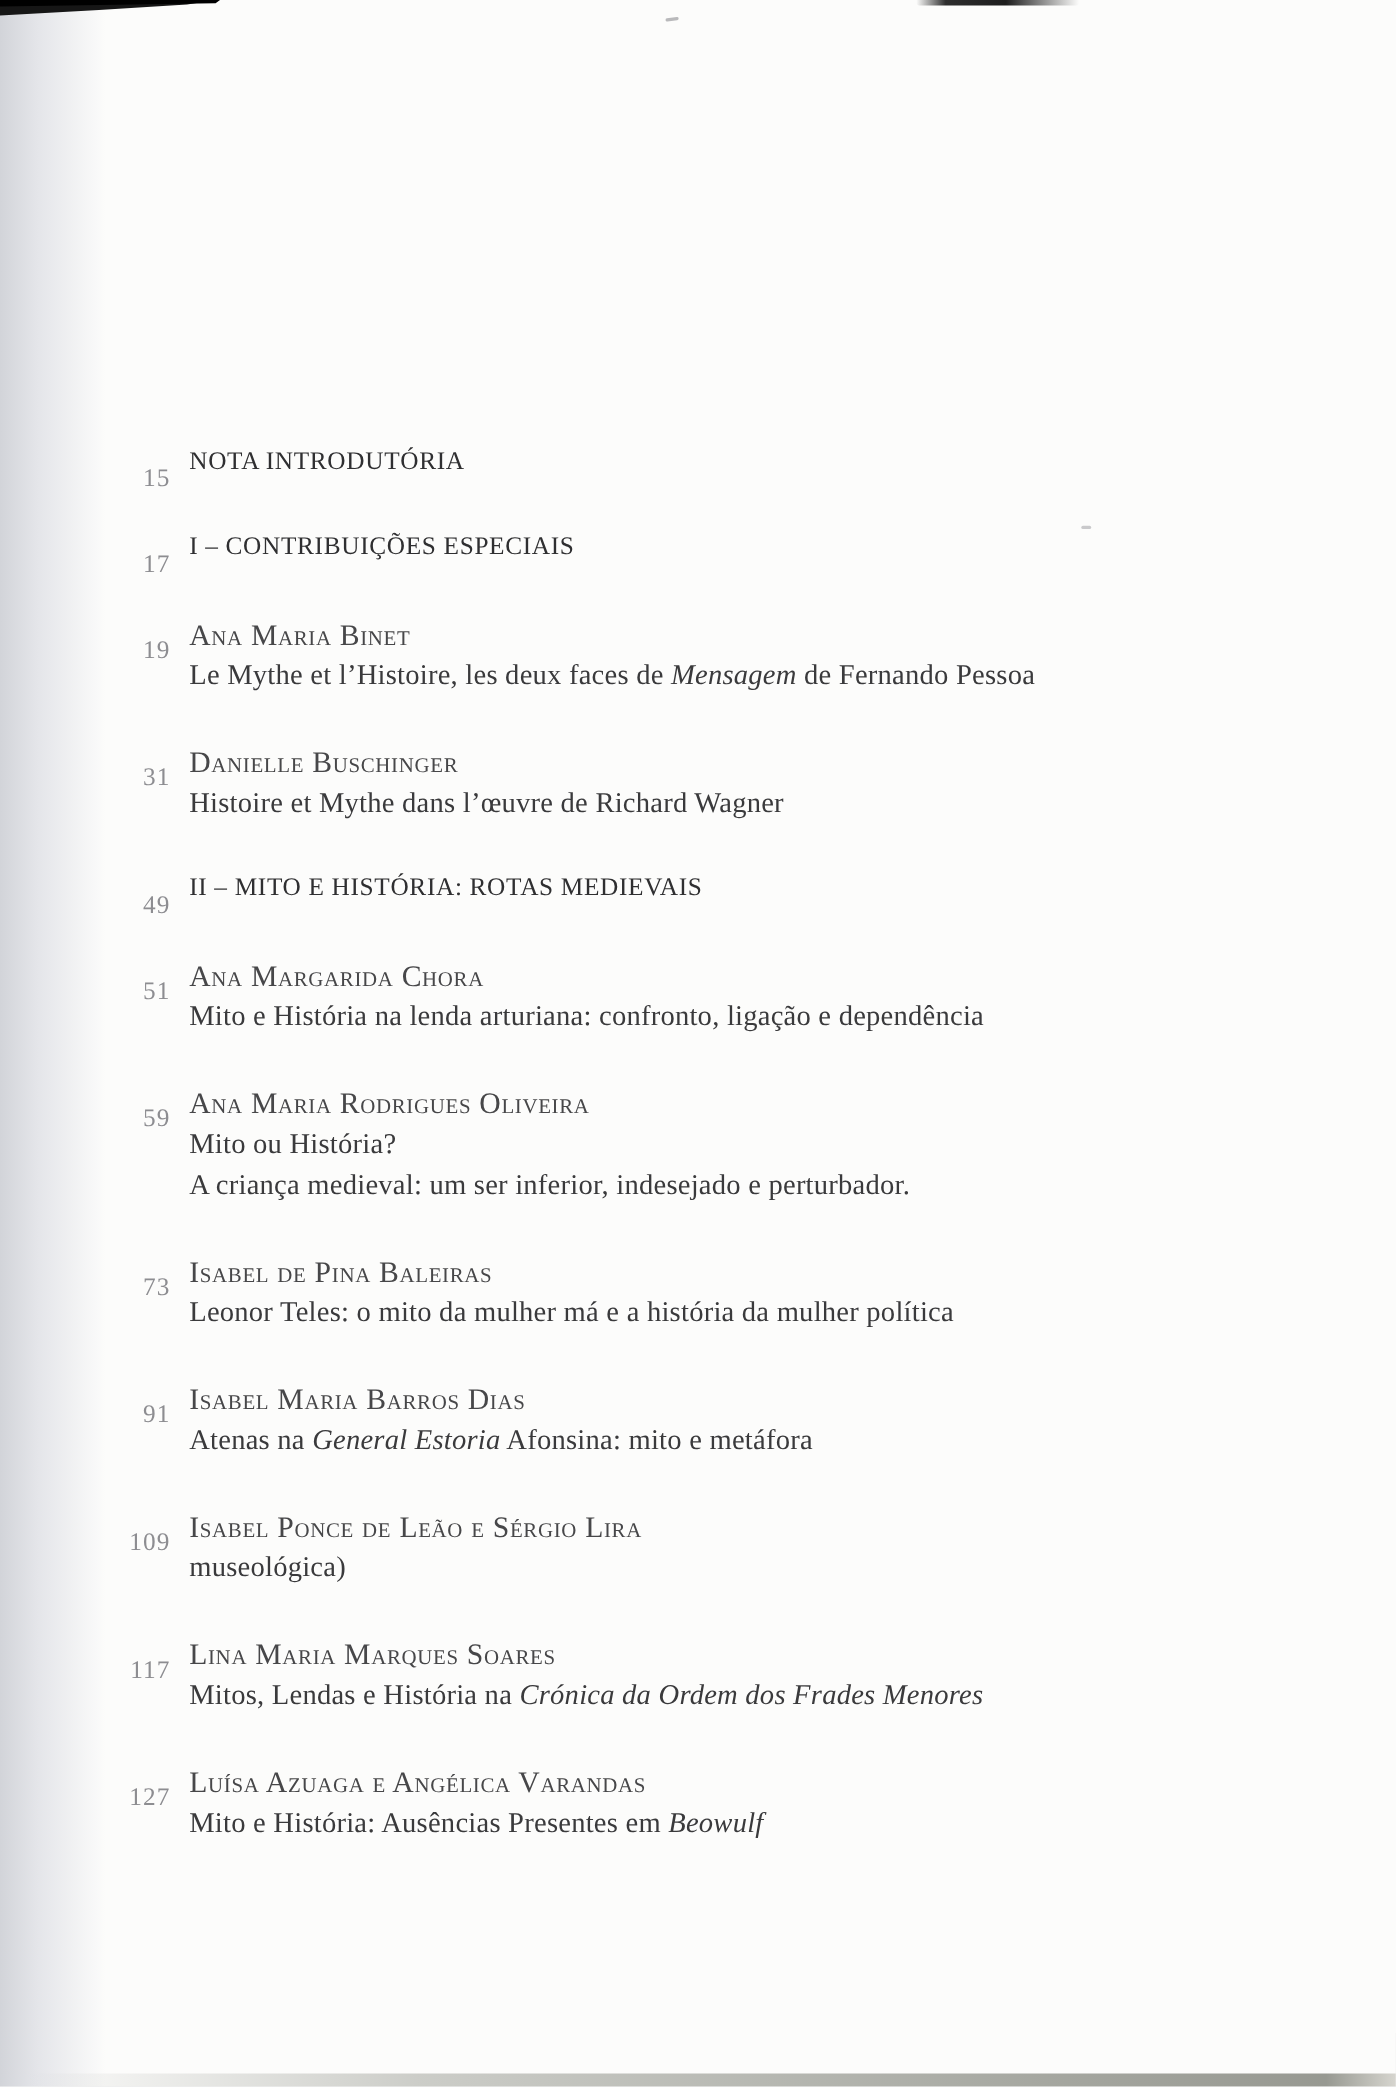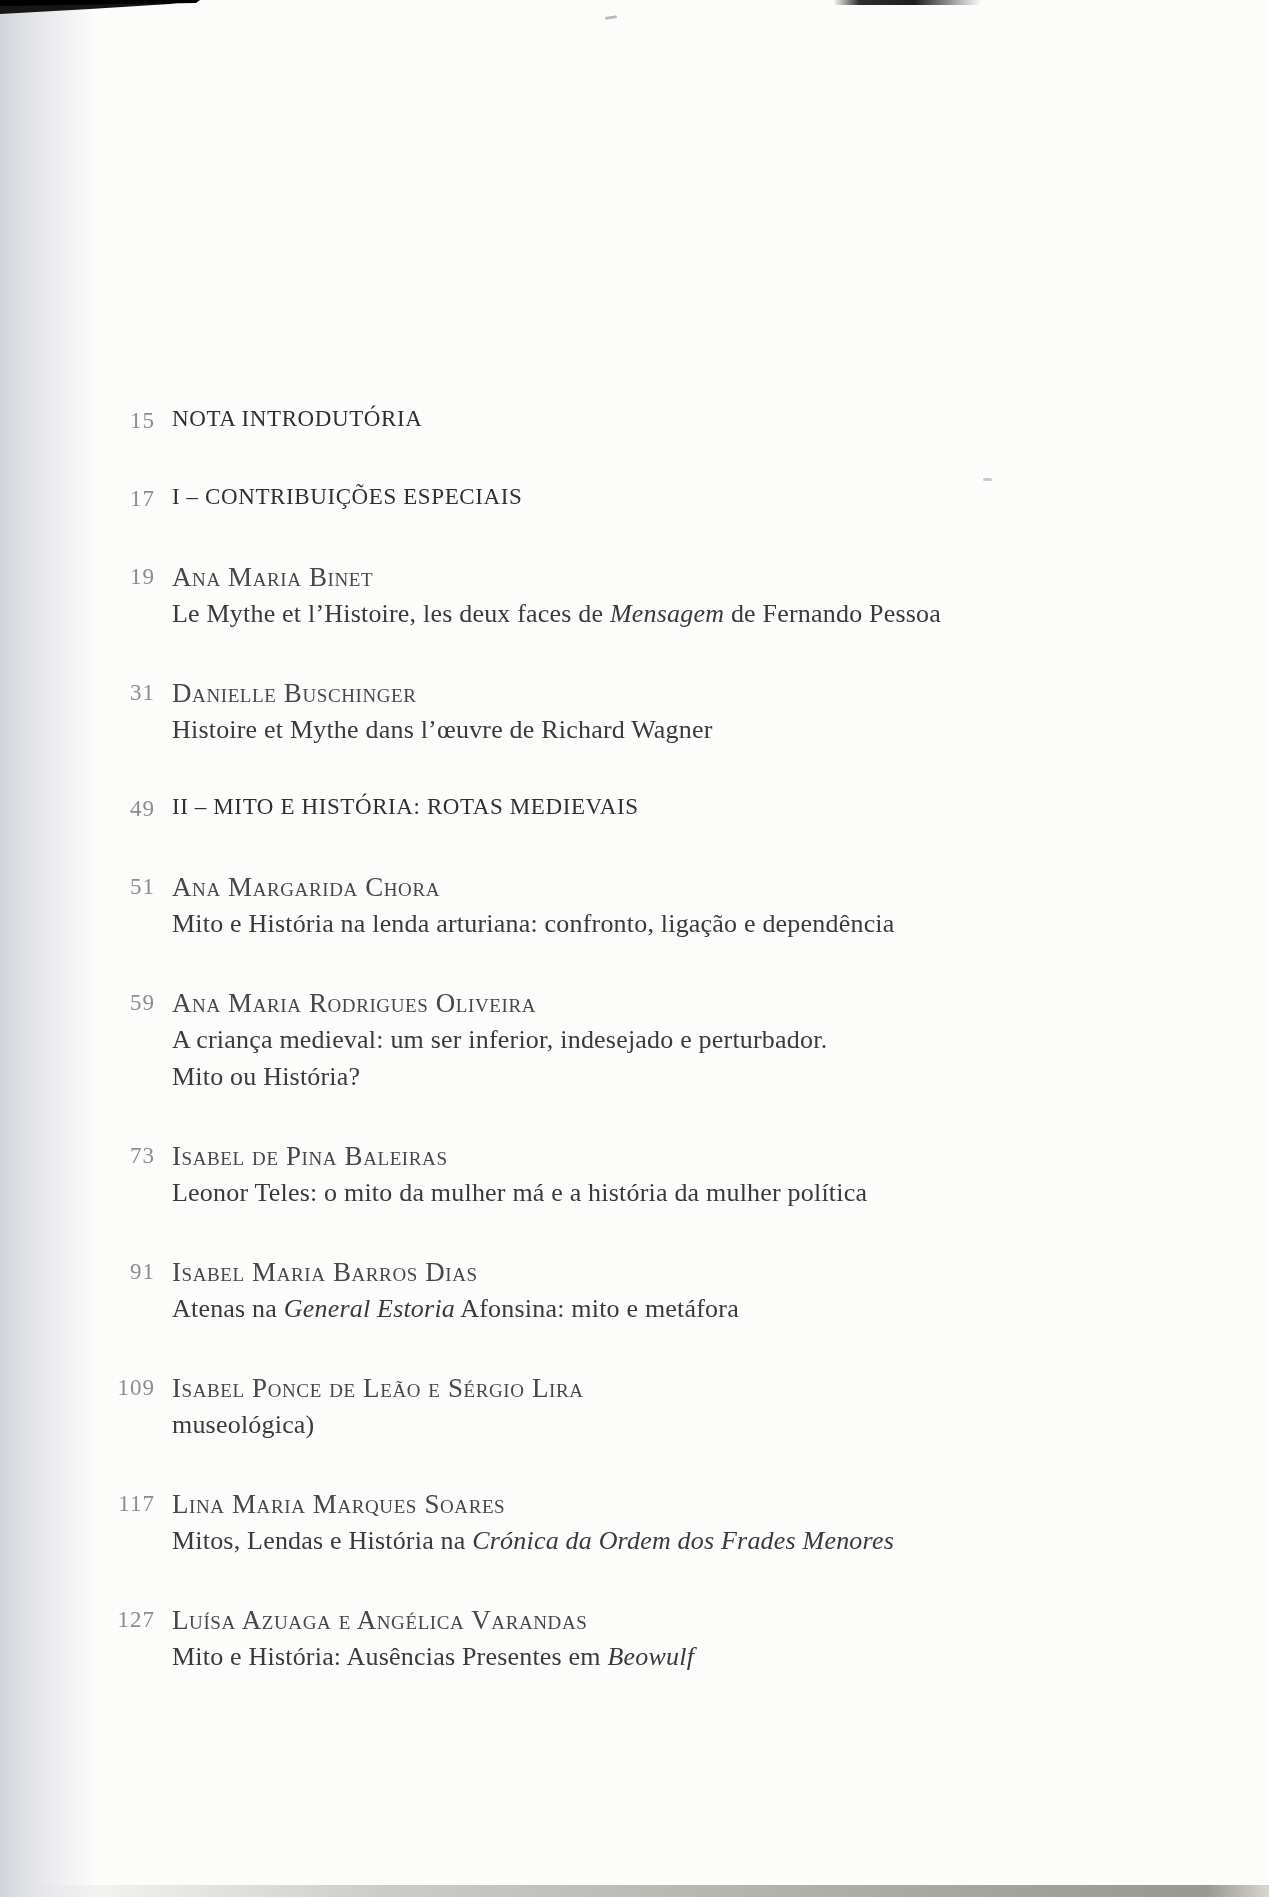--- a/index.html
+++ b/index.html
@@ -41,21 +41,21 @@
   
   .toc {
     position: relative;
     padding: 380px 0 0 172px;
     width: 913px;
   }
   .entry { position: relative; margin-bottom: 44px; }
   .heading-entry { margin-top: 24px; margin-bottom: 48px; }
 
   .pagenum {
-    position: absolute; left: -92px; top: 4px; width: 75px;
+    position: absolute; left: -92px; top: 18px; width: 75px;
     text-align: right;
     font-size: 23px;
     color: var(--page-number-gray, #8d8d91);
     letter-spacing: 1px;
   }
   .heading {
     font-size: 23px;
     font-weight: normal;
     letter-spacing: 0.6px;
     line-height: 30px;
@@ -136,22 +136,22 @@
         <span class="pagenum">51</span>
         <div class="entry-body">
           <div class="author">Ana Margarida Chora</div>
           <div class="title-line"><span class="">Mito e História na lenda arturiana: confronto, ligação e dependência</span></div>
         </div>
       </div>
       <div class="entry">
         <span class="pagenum">59</span>
         <div class="entry-body">
           <div class="author">Ana Maria Rodrigues Oliveira</div>
+          <div class="title-line"><span class="">Mito ou História?</span></div>
           <div class="title-line"><span class="">A criança medieval: um ser inferior, indesejado e perturbador.</span></div>
-          <div class="title-line"><span class="">Mito ou História?</span></div>
         </div>
       </div>
       <div class="entry">
         <span class="pagenum">73</span>
         <div class="entry-body">
           <div class="author">Isabel de Pina Baleiras</div>
           <div class="title-line"><span class="">Leonor Teles: o mito da mulher má e a história da mulher política</span></div>
         </div>
       </div>
       <div class="entry">

